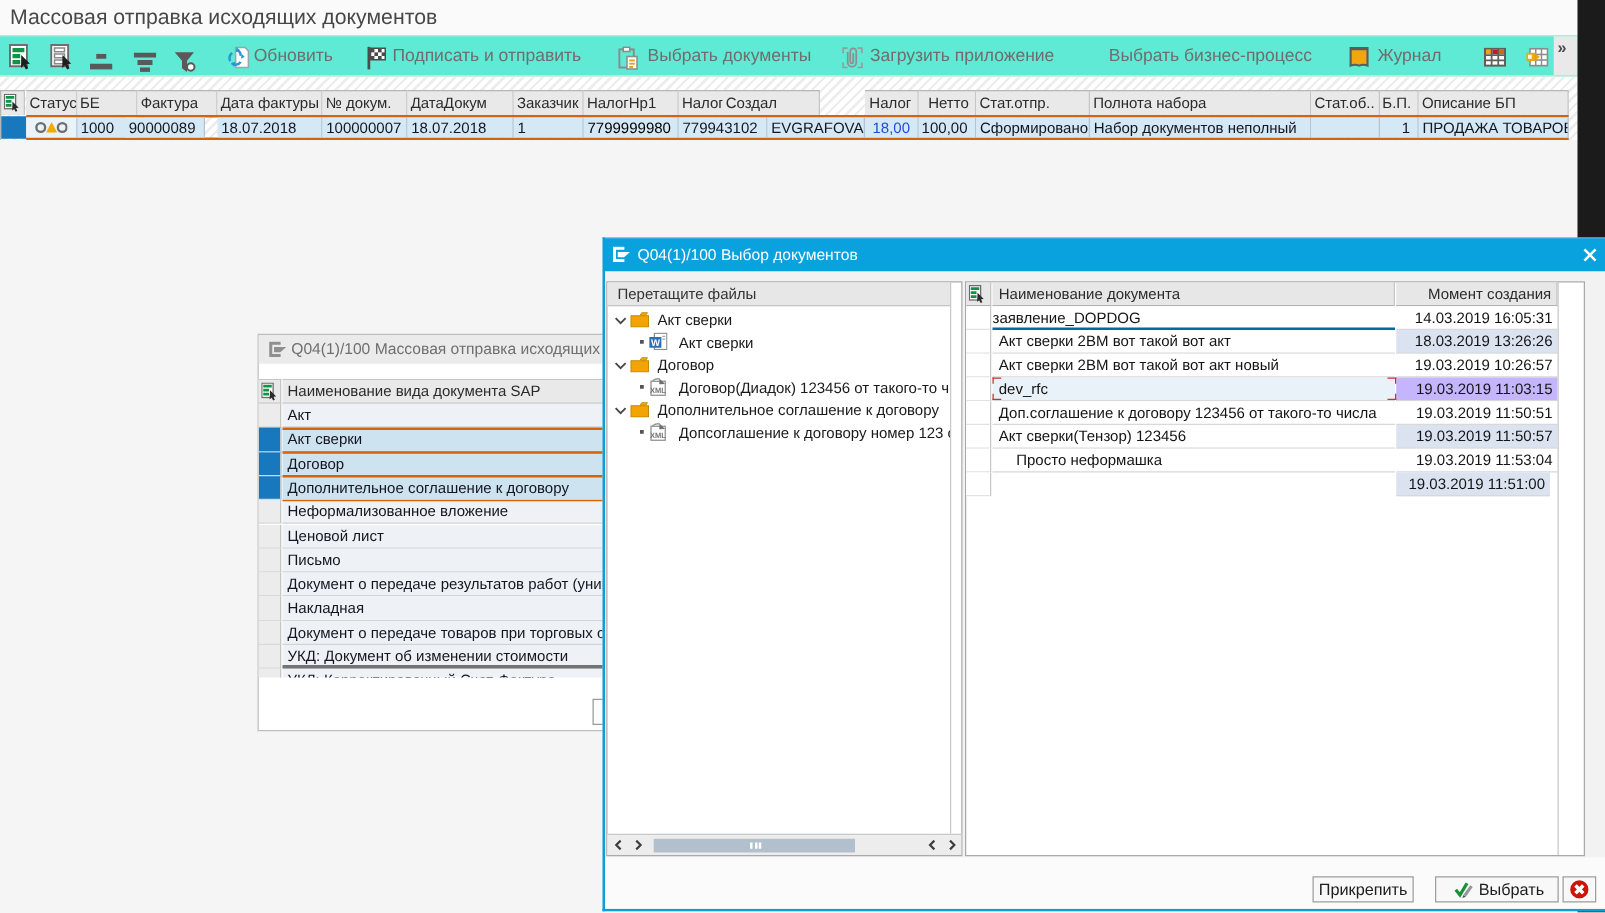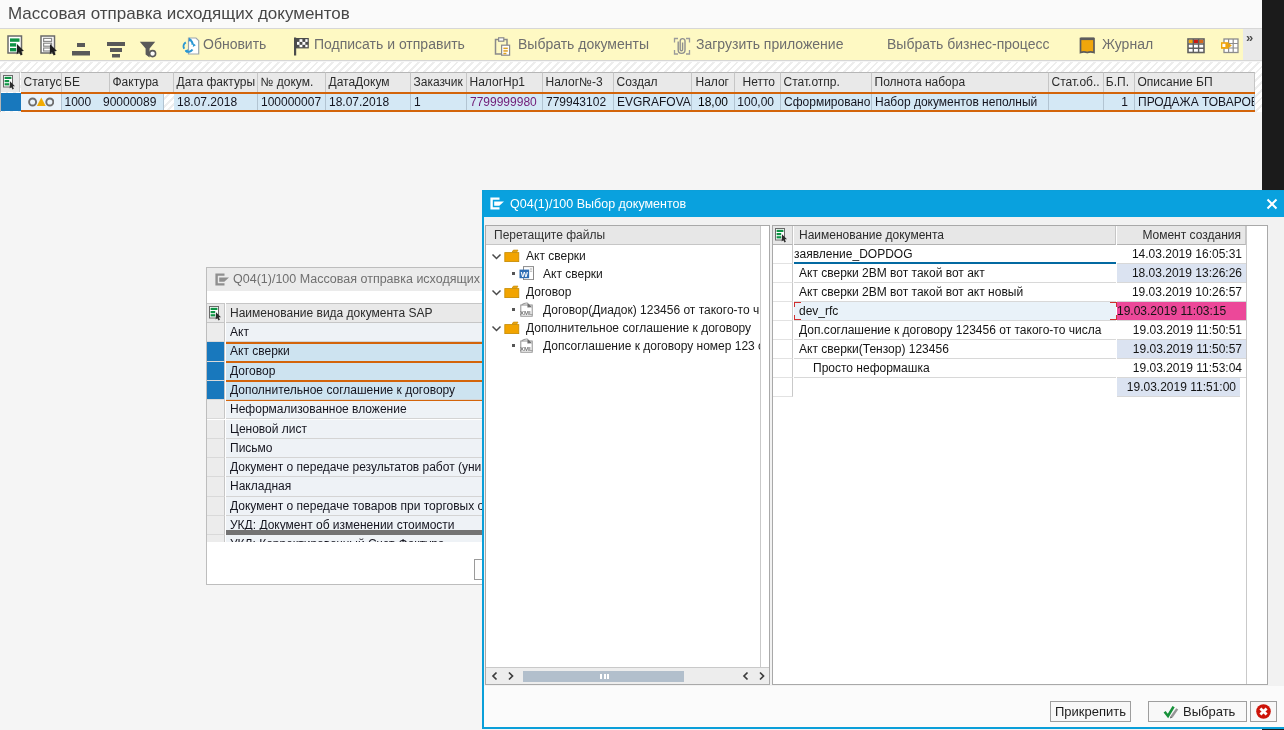--- a/index.html
+++ b/index.html
@@ -4,21 +4,21 @@
 body{font-family:"Liberation Sans",sans-serif;background:#f5f5f5}
 #view{position:relative;width:1284px;height:730px;overflow:hidden;background:#f5f5f5;font-size:12px}
 .a{position:absolute}
 .cell{position:absolute;overflow:hidden;white-space:nowrap}
 </style></head><body>
 <div id="view">
 <div class="a" style="left:1262px;top:0;width:22px;height:730px;background:#1b1b1b;z-index:4"></div>
 <div class="a" style="left:0;top:0;width:1262px;height:29px;background:#fafafa;border-bottom:1px solid #d7d7d7;z-index:1">
 <div class="a" style="left:8px;top:0;line-height:28px;font-size:17px;color:#474747">Массовая отправка исходящих документов</div>
     </div>
-<div class="a" style="left:0;top:29px;width:1262px;height:32px;background:#fef9c3;border-bottom:1px solid #d7d7d7;z-index:1">
+<div class="a" style="left:0;top:29px;width:1262px;height:32px;background:#5eead4;border-bottom:1px solid #d7d7d7;z-index:1">
 <svg style="position:absolute;left:7px;top:6px" width="21" height="21" viewBox="0 0 21 21">
         <rect x="1" y="1" width="13.5" height="17" fill="#fff" stroke="#6a6a6a" stroke-width="1.5"></rect>
         <rect x="3" y="3.4" width="9.5" height="3.4" fill="#0f9345"></rect>
         <rect x="3" y="8.2" width="6.2" height="3.4" fill="#0f9345"></rect>
         <rect x="3" y="13" width="6.2" height="3.4" fill="#0f9345"></rect>
         <path d="M10 9 l7 7 -3.1 0.2 1.7 3.4 -1.9 0.9 -1.7 -3.4 -2.2 2.3 Z" fill="#1e1e1e"></path>
       </svg>
 <svg style="position:absolute;left:40px;top:6px" width="21" height="21" viewBox="0 0 21 21">
         <rect x="1" y="1" width="13.5" height="17" fill="#fff" stroke="#6a6a6a" stroke-width="1.5"></rect>
         <rect x="3.6" y="3.4" width="8" height="3" fill="none" stroke="#8a8a8a" stroke-width="1.2"></rect>
@@ -102,21 +102,21 @@
 <div class="cell" style="left:0px;top:72px;width:20px;height:20px;background:#e9e9e9;border-top:1px solid #b6b6b6;border-right:1px solid #c6c6c6;line-height:19px;color:#2b2b2b;padding-left:2.5px"></div>
 <div class="cell" style="left:21px;top:72px;width:40.5px;height:20px;background:#e9e9e9;border-top:1px solid #b6b6b6;border-right:1px solid #c6c6c6;line-height:19px;color:#2b2b2b;padding-left:2.5px">Статус</div>
 <div class="cell" style="left:61.5px;top:72px;width:48.5px;height:20px;background:#e9e9e9;border-top:1px solid #b6b6b6;border-right:1px solid #c6c6c6;line-height:19px;color:#2b2b2b;padding-left:2.5px">БЕ</div>
 <div class="cell" style="left:110px;top:72px;width:64px;height:20px;background:#e9e9e9;border-top:1px solid #b6b6b6;border-right:1px solid #c6c6c6;line-height:19px;color:#2b2b2b;padding-left:2.5px">Фактура</div>
 <div class="cell" style="left:174px;top:72px;width:84px;height:20px;background:#e9e9e9;border-top:1px solid #b6b6b6;border-right:1px solid #c6c6c6;line-height:19px;color:#2b2b2b;padding-left:2.5px">Дата фактуры</div>
 <div class="cell" style="left:258px;top:72px;width:68px;height:20px;background:#e9e9e9;border-top:1px solid #b6b6b6;border-right:1px solid #c6c6c6;line-height:19px;color:#2b2b2b;padding-left:2.5px">№ докум.</div>
 <div class="cell" style="left:326px;top:72px;width:85px;height:20px;background:#e9e9e9;border-top:1px solid #b6b6b6;border-right:1px solid #c6c6c6;line-height:19px;color:#2b2b2b;padding-left:2.5px">ДатаДокум</div>
 <div class="cell" style="left:411px;top:72px;width:56px;height:20px;background:#e9e9e9;border-top:1px solid #b6b6b6;border-right:1px solid #c6c6c6;line-height:19px;color:#2b2b2b;padding-left:2.5px">Заказчик</div>
 <div class="cell" style="left:467px;top:72px;width:76px;height:20px;background:#e9e9e9;border-top:1px solid #b6b6b6;border-right:1px solid #c6c6c6;line-height:19px;color:#2b2b2b;padding-left:2.5px">НалогНр1</div>
 <div class="cell" style="left:543px;top:72px;width:71px;height:20px;background:#e9e9e9;border-top:1px solid #b6b6b6;border-right:1px solid #c6c6c6;line-height:19px;color:#2b2b2b;padding-left:2.5px">Налог№-3</div>
-<div class="cell" style="left:614px;top:72px;width:78px;height:38px;background:#e9e9e9;border-top:1px solid #b6b6b6;border-right:1px solid #c6c6c6;line-height:19px;color:#2b2b2b;padding-left:2.5px">Создал</div>
+<div class="cell" style="left:578px;top:72px;width:78px;height:38px;background:#e9e9e9;border-top:1px solid #b6b6b6;border-right:1px solid #c6c6c6;line-height:19px;color:#2b2b2b;padding-left:2.5px">Создал</div>
 <div class="cell" style="left:692px;top:72px;width:43px;height:20px;background:#e9e9e9;border-top:1px solid #b6b6b6;border-right:1px solid #c6c6c6;line-height:19px;color:#2b2b2b;padding-right:5px;text-align:right">Налог</div>
 <div class="cell" style="left:735px;top:72px;width:46px;height:20px;background:#e9e9e9;border-top:1px solid #b6b6b6;border-right:1px solid #c6c6c6;line-height:19px;color:#2b2b2b;padding-right:5px;text-align:right">Нетто</div>
 <div class="cell" style="left:781px;top:72px;width:91px;height:20px;background:#e9e9e9;border-top:1px solid #b6b6b6;border-right:1px solid #c6c6c6;line-height:19px;color:#2b2b2b;padding-left:2.5px">Стат.отпр.</div>
 <div class="cell" style="left:872px;top:72px;width:177px;height:20px;background:#e9e9e9;border-top:1px solid #b6b6b6;border-right:1px solid #c6c6c6;line-height:19px;color:#2b2b2b;padding-left:2.5px">Полнота набора</div>
 <div class="cell" style="left:1049px;top:72px;width:55px;height:20px;background:#e9e9e9;border-top:1px solid #b6b6b6;border-right:1px solid #c6c6c6;line-height:19px;color:#2b2b2b;padding-left:2.5px">Стат.об..</div>
 <div class="cell" style="left:1104px;top:72px;width:31px;height:20px;background:#e9e9e9;border-top:1px solid #b6b6b6;border-right:1px solid #c6c6c6;line-height:19px;color:#2b2b2b;padding-right:5px;text-align:right">Б.П.</div>
 <div class="cell" style="left:1135px;top:72px;width:120px;height:20px;background:#e9e9e9;border-top:1px solid #b6b6b6;border-right:1px solid #c6c6c6;line-height:19px;color:#2b2b2b;padding-left:2.5px">Описание БП</div>
 <svg style="position:absolute;left:3px;top:75px" width="13" height="15" viewBox="0 0 13 15">
         <rect x="0.5" y="0.5" width="9" height="11.5" fill="#fff" stroke="#6a6a6a"></rect>
         <rect x="1.6" y="1.8" width="6.8" height="2.2" fill="#0f9345"></rect>
@@ -127,24 +127,24 @@
 <div class="a" style="left:0;top:72px;width:1px;height:40px;background:#b6b6b6"></div>
 <div class="a" style="left:21px;top:92px;width:1234px;height:1.5px;background:#d3640a"></div>
 <div class="a" style="left:21px;top:110px;width:1234px;height:1.5px;background:#d3640a"></div>
 <div class="a" style="left:0.5px;top:93px;width:20px;height:17.5px;background:#1878bd"></div>
 <div class="cell" style="left:61.5px;top:93.5px;width:48.5px;height:16.5px;background:#d4e8f5;border-right:1px solid #b2c4d2;line-height:16px;color:#15151f;padding-left:3px">1000</div>
 <div class="cell" style="left:100px;top:93.5px;width:64px;height:16.5px;background:#d4e8f5;border-right:1px solid #b2c4d2;line-height:16px;color:#15151f;padding-left:3px">90000089</div>
 <div class="cell" style="left:174px;top:93.5px;width:84px;height:16.5px;background:#d4e8f5;border-right:1px solid #b2c4d2;line-height:16px;color:#15151f;padding-left:3px">18.07.2018</div>
 <div class="cell" style="left:258px;top:93.5px;width:68px;height:16.5px;background:#d4e8f5;border-right:1px solid #b2c4d2;line-height:16px;color:#15151f;padding-left:3px">100000007</div>
 <div class="cell" style="left:326px;top:93.5px;width:85px;height:16.5px;background:#d4e8f5;border-right:1px solid #b2c4d2;line-height:16px;color:#15151f;padding-left:3px">18.07.2018</div>
 <div class="cell" style="left:411px;top:93.5px;width:56px;height:16.5px;background:#d4e8f5;border-right:1px solid #b2c4d2;line-height:16px;color:#15151f;padding-left:3px">1</div>
-<div class="cell" style="left:467px;top:93.5px;width:76px;height:16.5px;background:#d4e8f5;border-right:1px solid #b2c4d2;line-height:16px;color:#701a75;padding-left:3px">7799999980</div>
+<div class="cell" style="left:467px;top:93.5px;width:76px;height:16.5px;background:#d4e8f5;border-right:1px solid #b2c4d2;line-height:16px;color:#000000;padding-left:3px">7799999980</div>
 <div class="cell" style="left:543px;top:93.5px;width:71px;height:16.5px;background:#d4e8f5;border-right:1px solid #b2c4d2;line-height:16px;color:#15151f;padding-left:3px">779943102</div>
 <div class="cell" style="left:614px;top:93.5px;width:78px;height:16.5px;background:#d4e8f5;border-right:1px solid #b2c4d2;line-height:16px;color:#15151f;padding-left:3px">EVGRAFOVA</div>
-<div class="cell" style="left:692px;top:93.5px;width:43px;height:16.5px;background:#d4e8f5;border-right:1px solid #b2c4d2;line-height:16px;color:#000000;padding-right:6px;text-align:right">18,00</div>
+<div class="cell" style="left:692px;top:93.5px;width:43px;height:16.5px;background:#d4e8f5;border-right:1px solid #b2c4d2;line-height:16px;color:#1d4ed8;padding-right:6px;text-align:right">18,00</div>
 <div class="cell" style="left:735px;top:93.5px;width:46px;height:16.5px;background:#d4e8f5;border-right:1px solid #b2c4d2;line-height:16px;color:#15151f;padding-right:6px;text-align:right">100,00</div>
 <div class="cell" style="left:781px;top:93.5px;width:91px;height:16.5px;background:#d4e8f5;border-right:1px solid #b2c4d2;line-height:16px;color:#15151f;padding-left:3px">Сформировано</div>
 <div class="cell" style="left:872px;top:93.5px;width:177px;height:16.5px;background:#d4e8f5;border-right:1px solid #b2c4d2;line-height:16px;color:#15151f;padding-left:3px">Набор документов неполный</div>
 <div class="cell" style="left:1049px;top:93.5px;width:55px;height:16.5px;background:#d4e8f5;border-right:1px solid #b2c4d2;line-height:16px;color:#15151f;padding-left:3px"></div>
 <div class="cell" style="left:1104px;top:93.5px;width:31px;height:16.5px;background:#d4e8f5;border-right:1px solid #b2c4d2;line-height:16px;color:#15151f;padding-right:6px;text-align:right">1</div>
 <div class="cell" style="left:1135px;top:93.5px;width:120px;height:16.5px;background:#d4e8f5;border-right:1px solid #b2c4d2;line-height:16px;color:#15151f;padding-left:3px">ПРОДАЖА ТОВАРОВ</div>
 <div class="cell" style="left:21px;top:93.5px;width:40.5px;height:16.5px;background:#eaf3fa;border-right:1px solid #b2c4d2"></div>
 <svg style="position:absolute;left:28px;top:96px;z-index:3" width="26" height="12" viewBox="0 0 26 12">
         <circle cx="4.6" cy="6" r="3.5" fill="none" stroke="#6e6e6e" stroke-width="1.9"></circle>
         <path d="M13.3 1.6 L17.7 10 H8.9 Z" fill="#f3ab00"></path>
@@ -186,21 +186,21 @@
 <div class="cell" style="left:19px;top:116.49999999999999px;width:401px;height:19.3px;background:#eef2f6;border-bottom:1px solid #d4d4d4;line-height:19.3px;padding-left:4px;color:#15151f">Ценовой лист</div>
 <div class="cell" style="left:0;top:135.79999999999998px;width:18px;height:19.3px;background:#ececec;border-right:1px solid #c6c6c6;border-bottom:1px solid #d9d9d9"></div>
 <div class="cell" style="left:19px;top:135.79999999999998px;width:401px;height:19.3px;background:#eef2f6;border-bottom:1px solid #d4d4d4;line-height:19.3px;padding-left:4px;color:#15151f">Письмо</div>
 <div class="cell" style="left:0;top:155.1px;width:18px;height:19.3px;background:#ececec;border-right:1px solid #c6c6c6;border-bottom:1px solid #d9d9d9"></div>
 <div class="cell" style="left:19px;top:155.1px;width:401px;height:19.3px;background:#eef2f6;border-bottom:1px solid #d4d4d4;line-height:19.3px;padding-left:4px;color:#15151f">Документ о передаче результатов работ (уникальные)</div>
 <div class="cell" style="left:0;top:174.4px;width:18px;height:19.3px;background:#ececec;border-right:1px solid #c6c6c6;border-bottom:1px solid #d9d9d9"></div>
 <div class="cell" style="left:19px;top:174.4px;width:401px;height:19.3px;background:#eef2f6;border-bottom:1px solid #d4d4d4;line-height:19.3px;padding-left:4px;color:#15151f">Накладная</div>
 <div class="cell" style="left:0;top:193.70000000000002px;width:18px;height:19.3px;background:#ececec;border-right:1px solid #c6c6c6;border-bottom:1px solid #d9d9d9"></div>
 <div class="cell" style="left:19px;top:193.70000000000002px;width:401px;height:19.3px;background:#eef2f6;border-bottom:1px solid #d4d4d4;line-height:19.3px;padding-left:4px;color:#15151f">Документ о передаче товаров при торговых операциях</div>
 <div class="cell" style="left:0;top:213.00000000000003px;width:18px;height:19.3px;background:#ececec;border-right:1px solid #c6c6c6;border-bottom:1px solid #d9d9d9"></div>
-<div class="cell" style="left:19px;top:213.00000000000003px;width:401px;height:19.3px;background:#eef2f6;border-bottom:5px solid #737373;line-height:19.3px;padding-left:4px;color:#15151f">УКД: Документ об изменении стоимости</div>
+<div class="cell" style="left:19px;top:213.00000000000003px;width:401px;height:19.3px;background:#eef2f6;border-bottom:3px solid #737373;line-height:19.3px;padding-left:4px;color:#15151f">УКД: Документ об изменении стоимости</div>
 <div class="cell" style="left:0;top:232.30000000000004px;width:18px;height:19.3px;background:#ececec;border-right:1px solid #c6c6c6;border-bottom:1px solid #d9d9d9"></div>
 <div class="cell" style="left:19px;top:232.30000000000004px;width:401px;height:19.3px;background:#eef2f6;border-bottom:1px solid #d4d4d4;line-height:19.3px;padding-left:4px;color:#15151f">УКЛ: Корректировочный Счет-Фактура</div>
 <div class="a" style="left:19px;top:96.7px;width:401px;height:1.8px;background:#d3640a"></div>
 </div>
 <div class="a" style="left:267px;top:291px;width:60px;height:21px;background:#fdfdfd;border:1px solid #9a9a9a"></div>
 </div>
 <div class="a" style="left:482px;top:190px;width:802px;height:539px;border-left:2px solid #0a9fd9;border-bottom:2px solid #0a9fd9;border-top:1px solid #0a9fd9;background:#f2f2f2;z-index:30">
 <div class="a" style="left:0;top:0;width:800px;height:26px;background:#09a1de">
 <svg style="position:absolute;left:6px;top:6px" width="15" height="13" viewBox="0 0 15 13">
           <path d="M9.5 1.6 H1.6 V11.4 H9.5" fill="none" stroke="#fff" stroke-width="2.4"></path>
@@ -296,21 +296,21 @@
 <div class="cell" style="left:21px;top:19px;width:322px;height:19px;background:#fff;border-bottom:2px solid #0369a1;line-height:18px;padding-left:0;color:#141414">заявление_DOPDOG</div>
 <div class="cell" style="left:344px;top:19px;width:129px;height:19px;background:#fff;border-bottom:1px solid #d8d8d8;line-height:18px;padding-right:4px;text-align:right;color:#141414">14.03.2019 16:05:31</div>
 <div class="cell" style="left:0;top:38px;width:20px;height:19px;background:#fff;border-right:1px solid #c9c9c9;border-bottom:1px solid #e2e2e2"></div>
 <div class="cell" style="left:21px;top:38px;width:322px;height:19px;background:#fff;border-bottom:1px solid #d8d8d8;line-height:18px;padding-left:5px;color:#141414">Акт сверки 2ВМ вот такой вот акт</div>
 <div class="cell" style="left:344px;top:38px;width:129px;height:19px;background:#dbe3f1;border-bottom:1px solid #d8d8d8;line-height:18px;padding-right:4px;text-align:right;color:#141414">18.03.2019 13:26:26</div>
 <div class="cell" style="left:0;top:57px;width:20px;height:19px;background:#fff;border-right:1px solid #c9c9c9;border-bottom:1px solid #e2e2e2"></div>
 <div class="cell" style="left:21px;top:57px;width:322px;height:19px;background:#fff;border-bottom:1px solid #d8d8d8;line-height:18px;padding-left:5px;color:#141414">Акт сверки 2ВМ вот такой вот акт новый</div>
 <div class="cell" style="left:344px;top:57px;width:129px;height:19px;background:#fff;border-bottom:1px solid #d8d8d8;line-height:18px;padding-right:4px;text-align:right;color:#141414">19.03.2019 10:26:57</div>
 <div class="cell" style="left:0;top:76px;width:20px;height:19px;background:#fff;border-right:1px solid #c9c9c9;border-bottom:1px solid #e2e2e2"></div>
 <div class="cell" style="left:21px;top:76px;width:322px;height:19px;background:#e9f2f9;border-bottom:1px solid #d8d8d8;line-height:18px;padding-left:5px;color:#141414">dev_rfc</div>
-<div class="cell" style="left:344px;top:76px;width:129px;height:19px;background:#ec4899;border-bottom:1px solid #d8d8d8;line-height:18px;padding-right:4px;color:#141414">19.03.2019 11:03:15</div>
+<div class="cell" style="left:344px;top:76px;width:129px;height:19px;background:#c4b5fd;border-bottom:1px solid #d8d8d8;line-height:18px;padding-right:4px;text-align:right;color:#141414">19.03.2019 11:03:15</div>
 <div class="a" style="left:21px;top:76px;width:7px;height:5px;border-left:1.5px solid #d02f2f;border-top:1.5px solid #d02f2f"></div>
 <div class="a" style="left:337px;top:76px;width:7px;height:5px;border-right:1.5px solid #d02f2f;border-top:1.5px solid #d02f2f"></div>
 <div class="a" style="left:21px;top:89px;width:7px;height:5px;border-left:1.5px solid #d02f2f;border-bottom:1.5px solid #d02f2f"></div>
 <div class="a" style="left:337px;top:89px;width:7px;height:5px;border-right:1.5px solid #d02f2f;border-bottom:1.5px solid #d02f2f"></div>
 <div class="cell" style="left:0;top:95px;width:20px;height:19px;background:#fff;border-right:1px solid #c9c9c9;border-bottom:1px solid #e2e2e2"></div>
 <div class="cell" style="left:21px;top:95px;width:322px;height:19px;background:#fff;border-bottom:1px solid #d8d8d8;line-height:18px;padding-left:5px;color:#141414">Доп.соглашение к договору 123456 от такого-то числа</div>
 <div class="cell" style="left:344px;top:95px;width:129px;height:19px;background:#fff;border-bottom:1px solid #d8d8d8;line-height:18px;padding-right:4px;text-align:right;color:#141414">19.03.2019 11:50:51</div>
 <div class="cell" style="left:0;top:114px;width:20px;height:19px;background:#fff;border-right:1px solid #c9c9c9;border-bottom:1px solid #e2e2e2"></div>
 <div class="cell" style="left:21px;top:114px;width:322px;height:19px;background:#fff;border-bottom:1px solid #d8d8d8;line-height:18px;padding-left:5px;color:#141414">Акт сверки(Тензор) 123456</div>
 <div class="cell" style="left:344px;top:114px;width:129px;height:19px;background:#dbe3f1;border-bottom:1px solid #d8d8d8;line-height:18px;padding-right:4px;text-align:right;color:#141414">19.03.2019 11:50:57</div>

